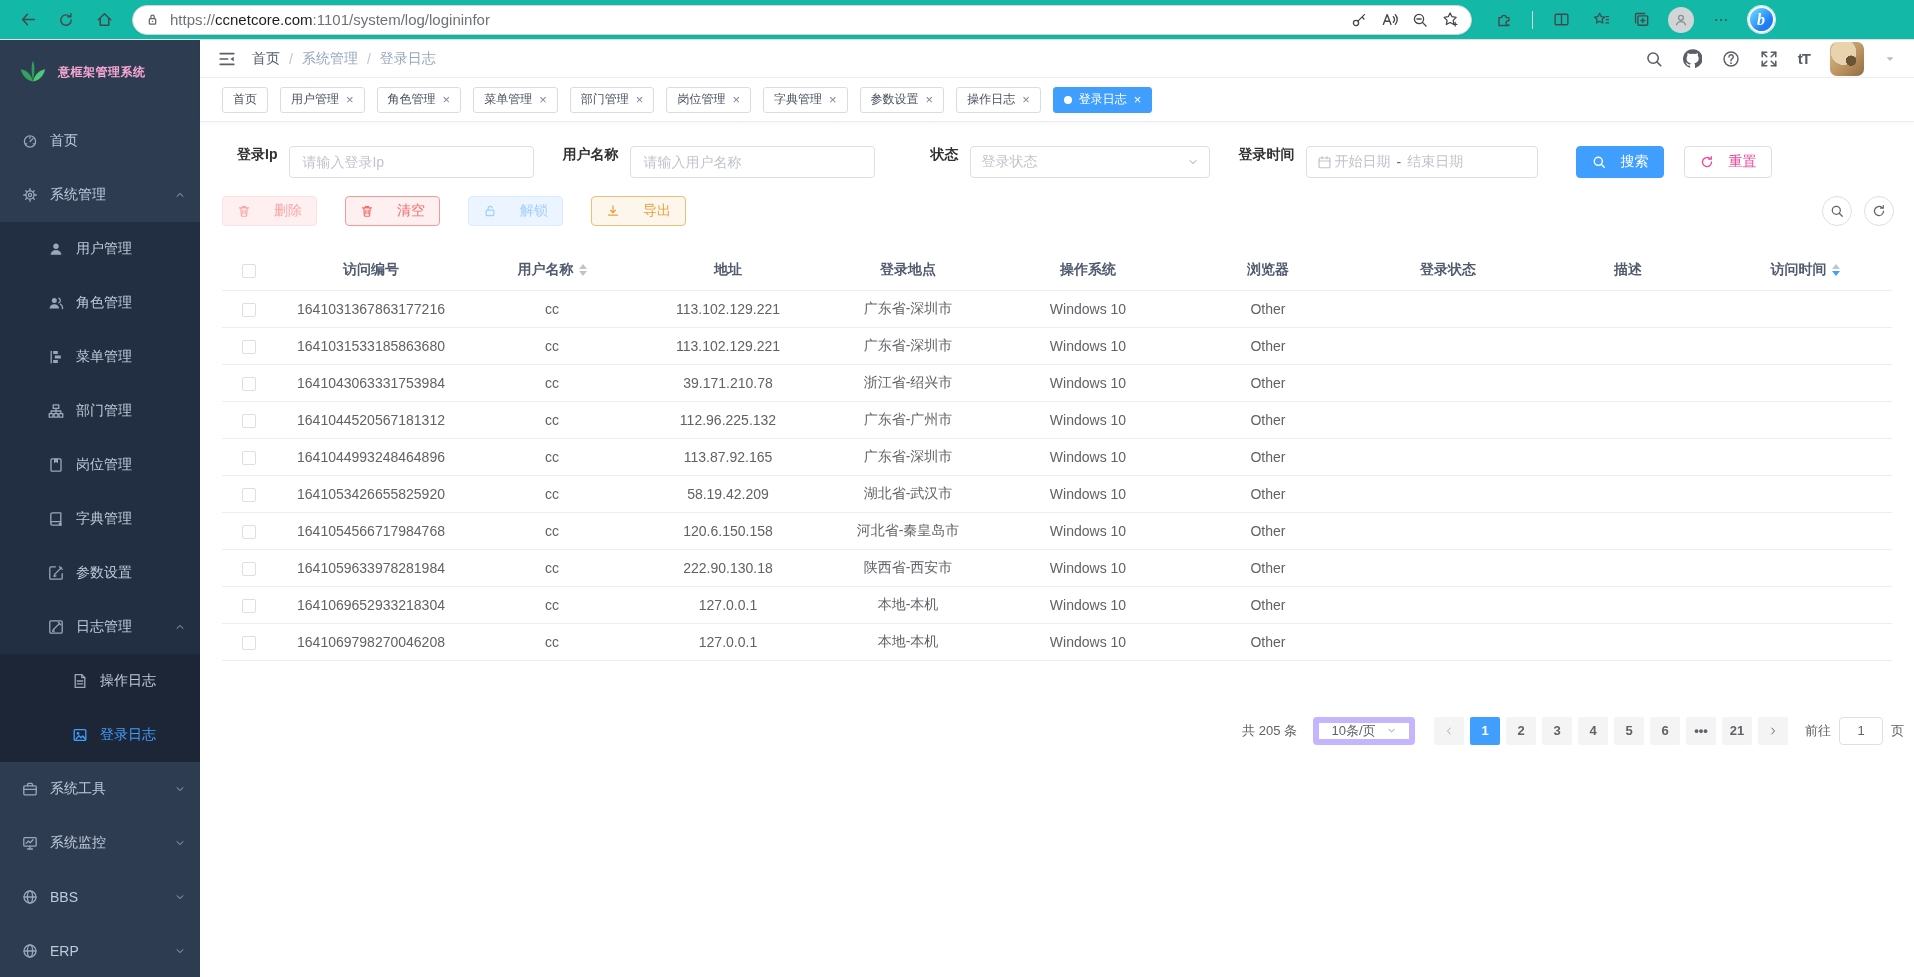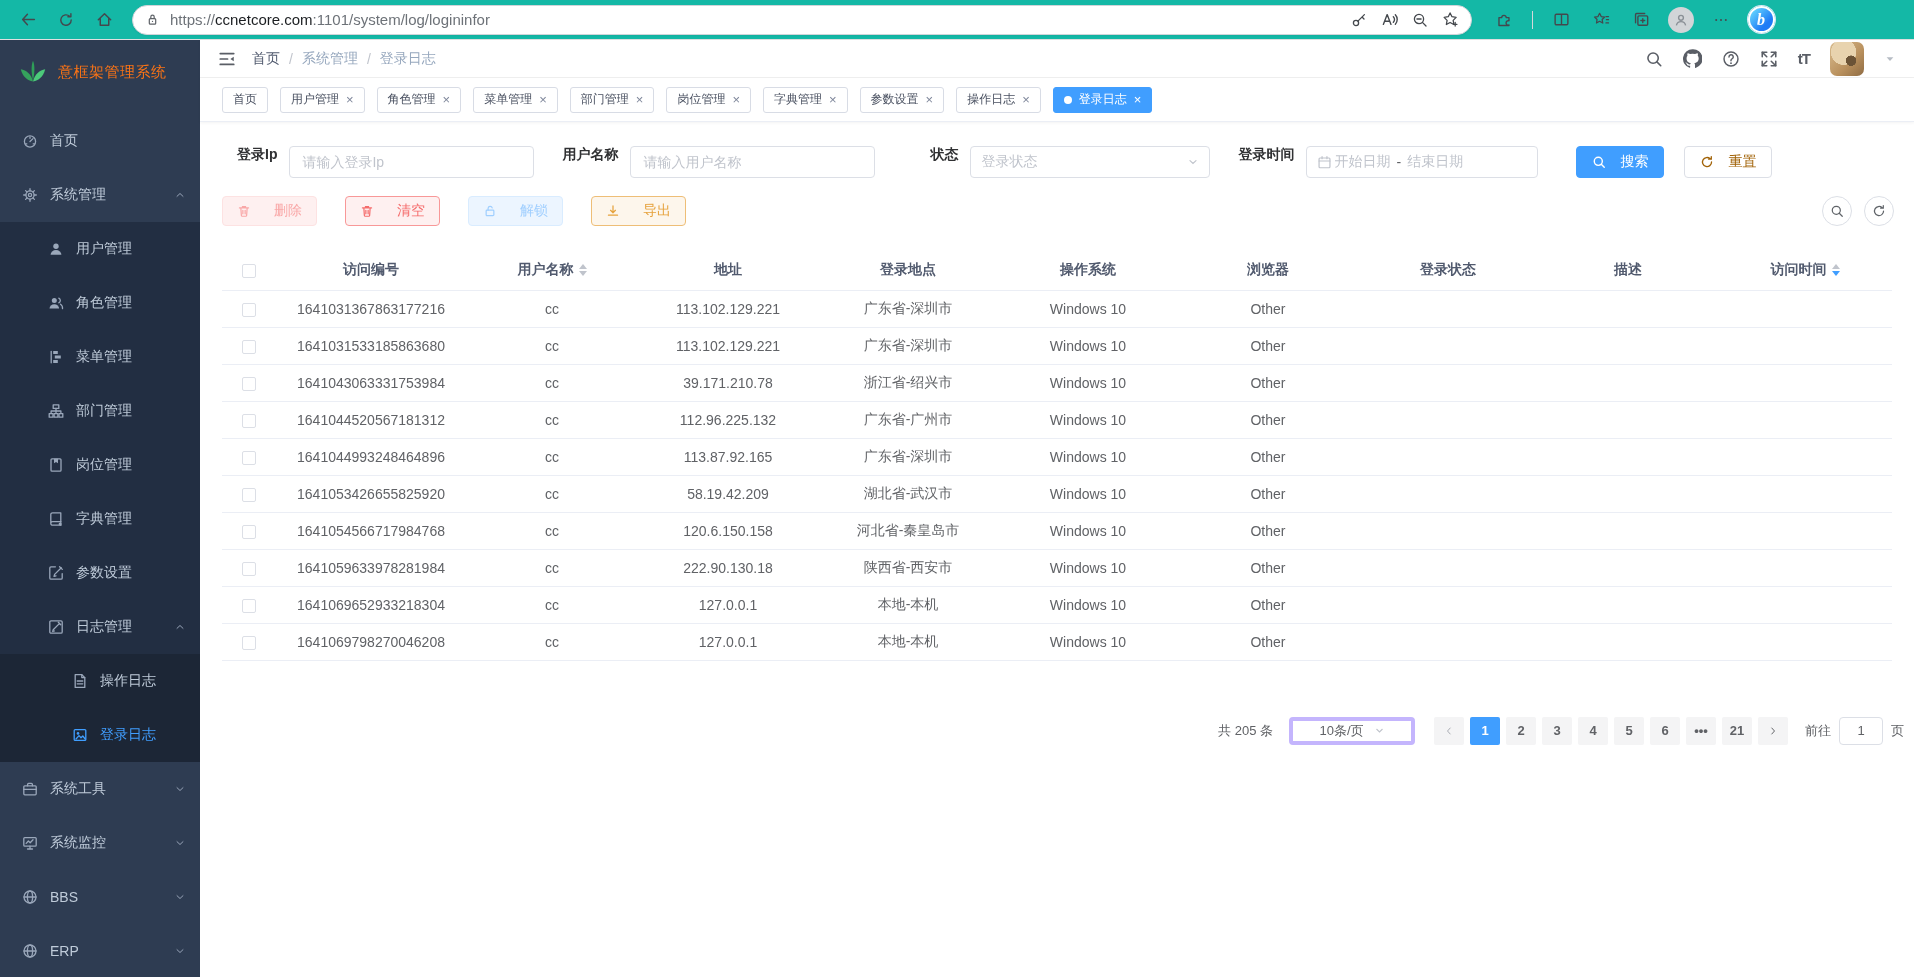--- a/index.html
+++ b/index.html
@@ -16,21 +16,21 @@
   .url-actions{margin-left:auto;display:flex;align-items:center;gap:14px;color:#44484d}
   .chrome-actions{display:flex;align-items:center;gap:8px;color:#44484d;margin-left:4px}
   .vdiv{width:1px;height:18px;background:#d4d7da;margin:0 4px}
   .profile-dot{width:26px;height:26px;border-radius:50%;background:#d2d5d8;display:flex;align-items:center;justify-content:center;color:#8a9096}
   .bing{width:27px;height:27px;border-radius:50%;background:linear-gradient(135deg,#6fe3ff 0%,#1f7cf6 70%);color:#fff;display:flex;align-items:center;justify-content:center;font:italic 700 16px "Liberation Serif",serif;border:2px solid #fff;box-shadow:0 0 0 1px #d9e6f5}
 
   
   .app{display:flex;height:937px}
   .sidebar{width:200px;background:#2e3c52;color:#bfcbd9;flex:0 0 200px;overflow:hidden}
   .logo{height:64px;display:flex;align-items:center;padding-left:18px;gap:10px}
-  .logo-title{color:#f97316;font-size:15px;font-weight:normal;letter-spacing:.5px}
+  .logo-title{color:#f9a8d4;font-size:12px;font-weight:bold;letter-spacing:.5px}
   .menu{padding-top:10px}
   .s-item{height:54px;display:flex;align-items:center;gap:12px;font-size:14px;position:relative;padding-left:22px;cursor:pointer}
   .s-item .arrow{position:absolute;right:14px;color:#8b97a8}
   .s-item.lvl1{background:#222e42;padding-left:48px}
   .s-item.lvl2{background:#1c2636;padding-left:72px}
   .s-item.active{color:#409eff}
   .s-item .ic{color:#9aa7ba}
   .s-item.active .ic{color:#409eff}
 
   .main{flex:1;display:flex;flex-direction:column;background:#fff;min-width:0}
@@ -64,21 +64,21 @@
   .flabel{font-size:14px;font-weight:bold;color:#303133;margin-right:12px;white-space:nowrap}
   .finput{height:32px;border:1px solid #dcdfe6;border-radius:4px;font-size:14px;color:#606266;padding:0 12px;background:#fff}
   .finput::placeholder{color:#c0c4cc}
   .w240{width:245px}
   .fselect{width:240px;height:32px;border:1px solid #dcdfe6;border-radius:4px;display:flex;align-items:center;padding:0 10px;color:#c0c4cc;font-size:14px;background:#fff;cursor:pointer}
   .fselect .chev{margin-left:auto;color:#c0c4cc}
   .fdate{width:232px;height:32px;border:1px solid #dcdfe6;border-radius:4px;display:flex;align-items:center;gap:2px;padding:0 10px;font-size:14px;color:#c0c4cc;background:#fff}
   .fdate .sep{color:#606266;margin:0 4px}
   .btn{height:32px;border-radius:4px;font-size:14px;display:inline-flex;align-items:center;gap:14px;padding:0 15px;cursor:pointer;border:1px solid transparent;white-space:nowrap}
   .btn-primary{background:#409eff;color:#fff;border-color:#409eff}
-  .btn-plain{background:#fff;color:#a16207;border-color:#dcdfe6}
+  .btn-plain{background:#fff;color:#ec4899;border-color:#dcdfe6}
   .gap28{width:28px}.gap55{width:55px}.gap38{width:38px}.gap20{width:20px}
 
   
   .toolbar{display:flex;align-items:center;margin:18px 20px 0 22px;gap:28px}
   .tbtn{height:30px;border-radius:4px;font-size:14px;display:inline-flex;align-items:center;gap:23px;padding:0 14px;cursor:pointer;border:1px solid transparent}
   .t-del{background:#fef0f0;border-color:#fde2e2;color:#f9a7a7}
   .t-clear{background:#fef0f0;border-color:#f89898;color:#f56c6c}
   .t-unlock{background:#ecf5ff;border-color:#d9ecff;color:#a0cfff}
   .t-export{background:#fdf6ec;border-color:#eebe77;color:#e6a23c}
   .tool-right{margin-left:auto;display:flex;align-items:center;gap:12px}
@@ -91,21 +91,21 @@
   .cb{width:14px;height:14px;border:1px solid #dcdfe6;border-radius:2px;display:inline-block;background:#fff;vertical-align:middle;cursor:pointer}
   .sort{display:inline-flex;flex-direction:column;margin-left:5px;vertical-align:middle}
   .sort i{width:0;height:0;border-left:4px solid transparent;border-right:4px solid transparent;display:block}
   .sort .up{border-bottom:5px solid #c0c4cc;margin-bottom:2px}
   .sort .down{border-top:5px solid #c0c4cc}
   .sort .down.on{border-top-color:#409eff}
 
   
   .pagination{margin-top:56px;display:flex;align-items:center;justify-content:flex-end;padding-right:10px;font-size:13px;color:#606266}
   .pg-total{margin-right:16px}
-  .pg-size{width:126px;height:28px;border:4px solid #c4b5fd;border-radius:4px;display:flex;align-items:center;justify-content:center;gap:10px;margin-right:16px;cursor:pointer;background:#fff}
+  .pg-size{width:102px;height:28px;border:6px solid #c4b5fd;border-radius:4px;display:flex;align-items:center;justify-content:center;gap:10px;margin-right:16px;cursor:pointer;background:#fff}
   .pg-size .chev{color:#c0c4cc}
   .pager{display:flex;align-items:center}
   .pbtn{min-width:30px;height:28px;margin:0 3px;border-radius:2px;background:#f4f4f5;color:#606266;display:flex;align-items:center;justify-content:center;font-weight:bold;cursor:pointer;padding:0 4px;border:none;font-size:13px}
   .pbtn.active{background:#409eff;color:#fff}
   .pbtn.nav{color:#a8abb2}
   .pbtn.nav.en{color:#606266}
   .pg-goto{margin-left:14px;display:flex;align-items:center;gap:8px}
   .pg-goto input{width:44px;height:28px;border:1px solid #dcdfe6;border-radius:4px;text-align:center;font-size:13px;color:#606266}
 </style>
 </head>

